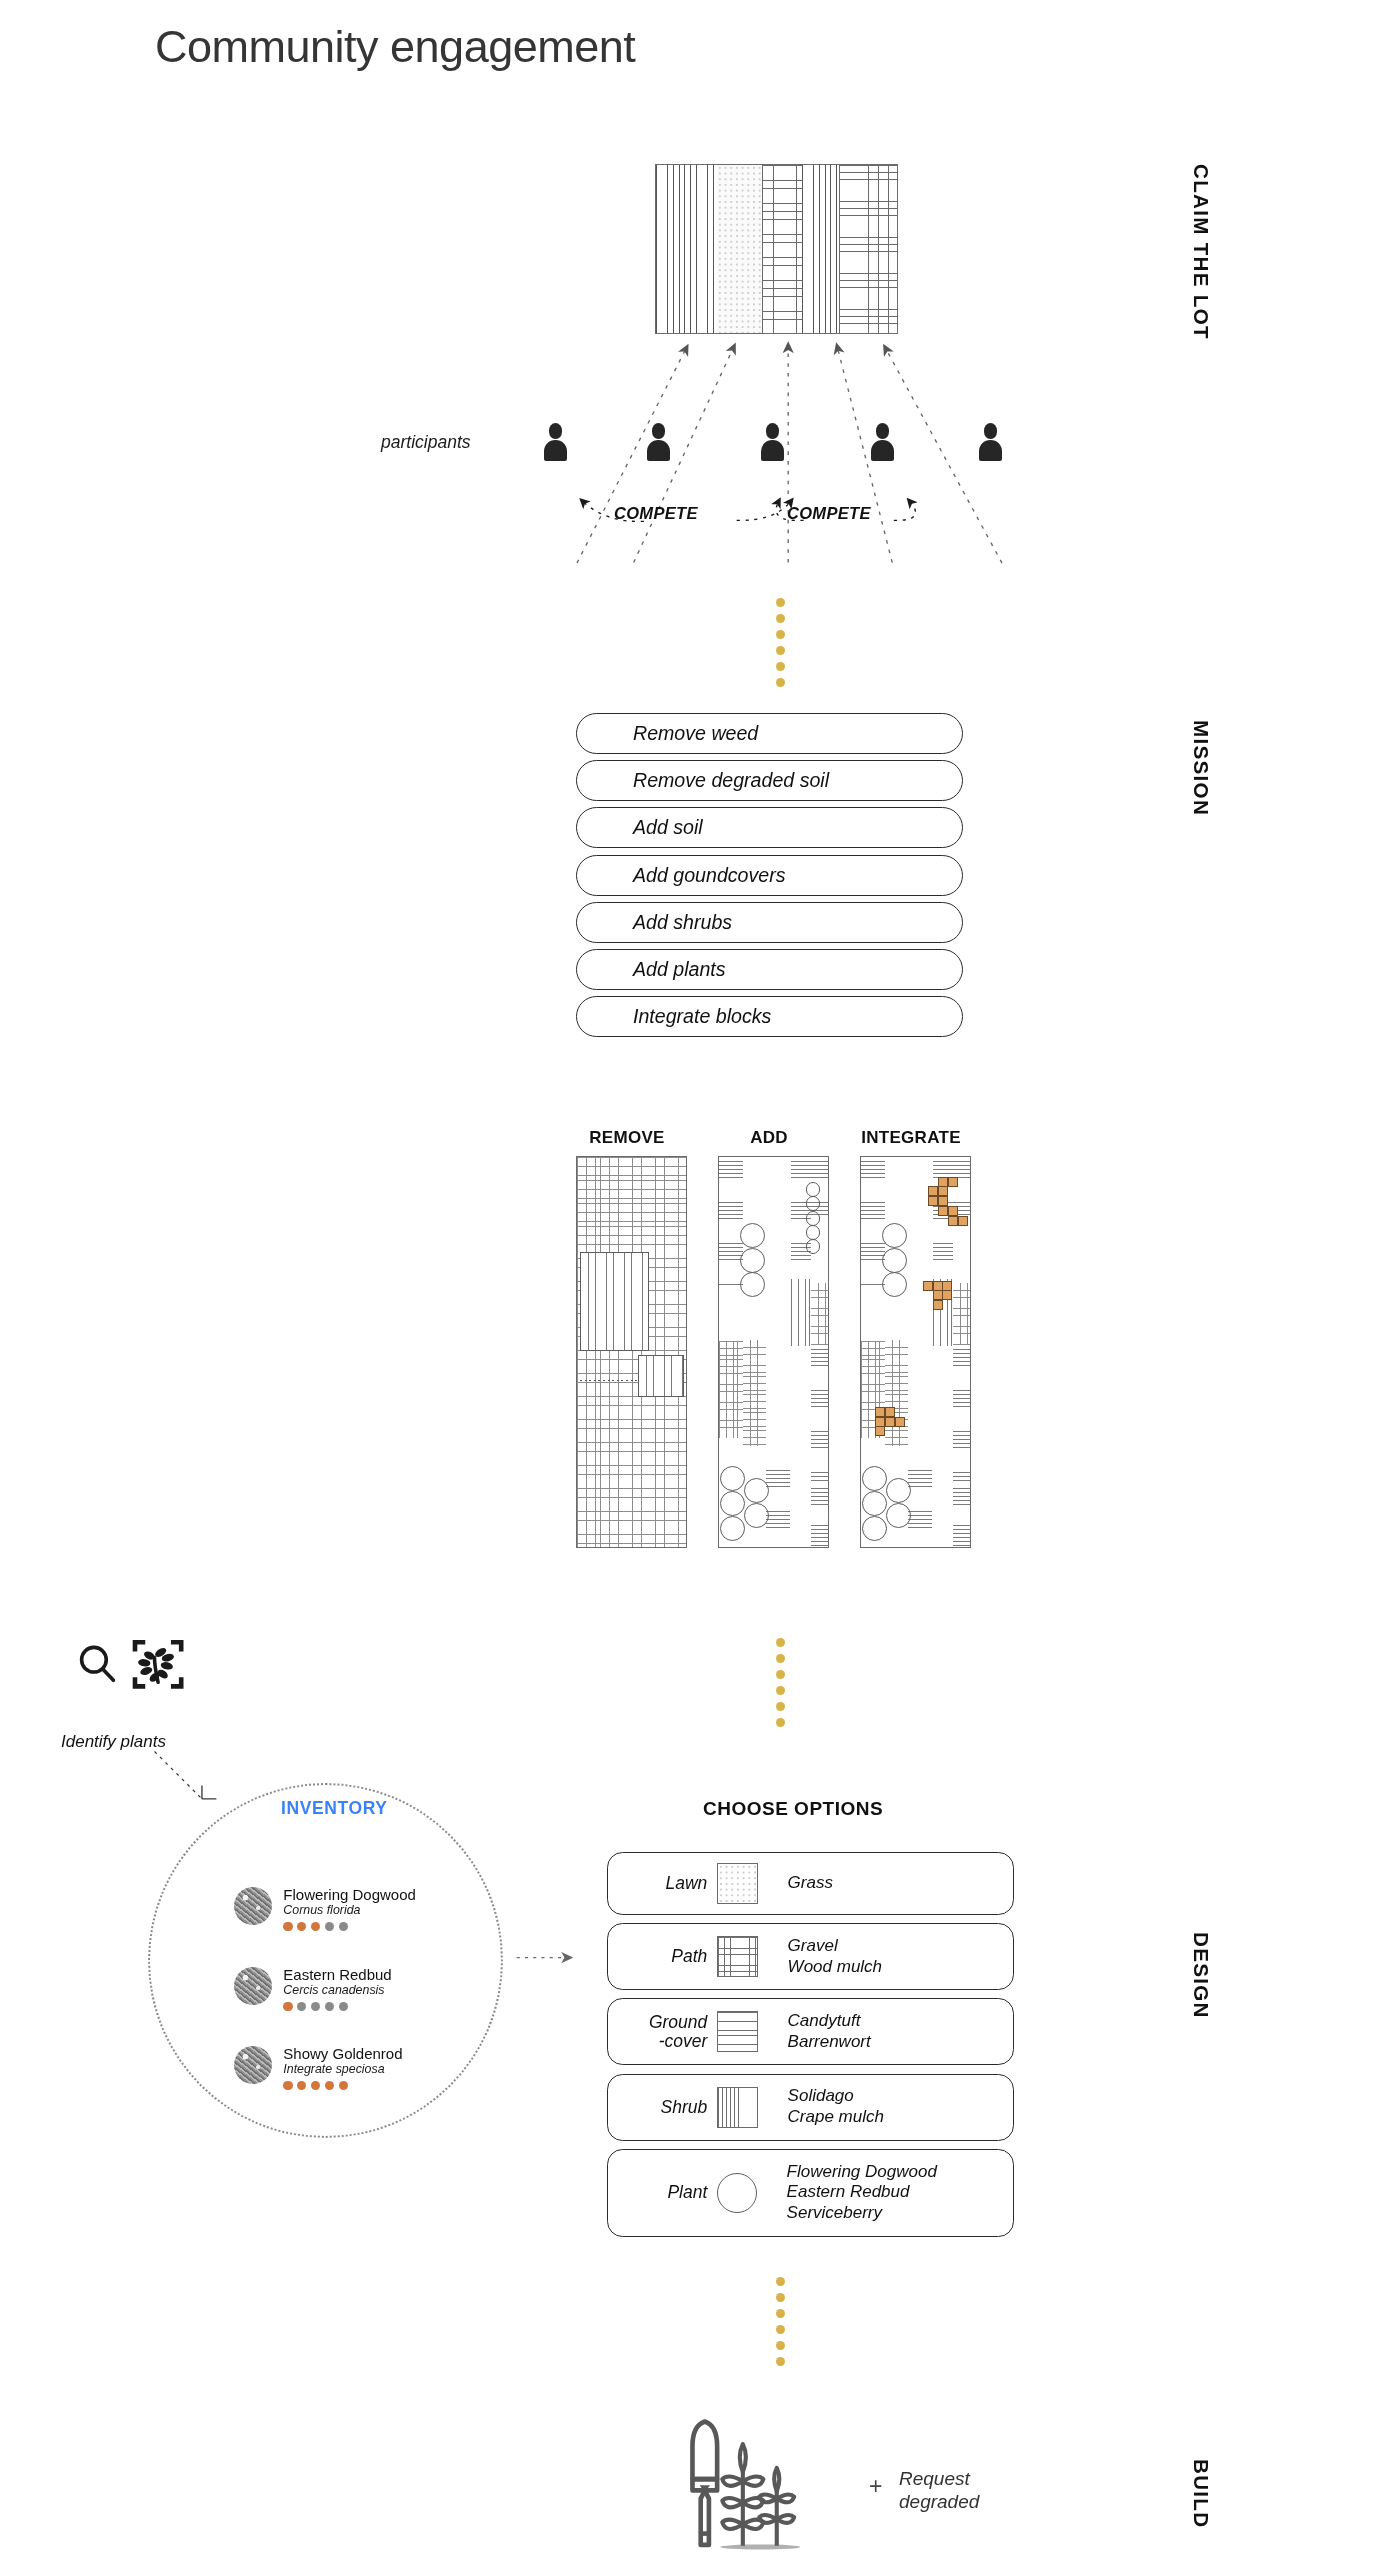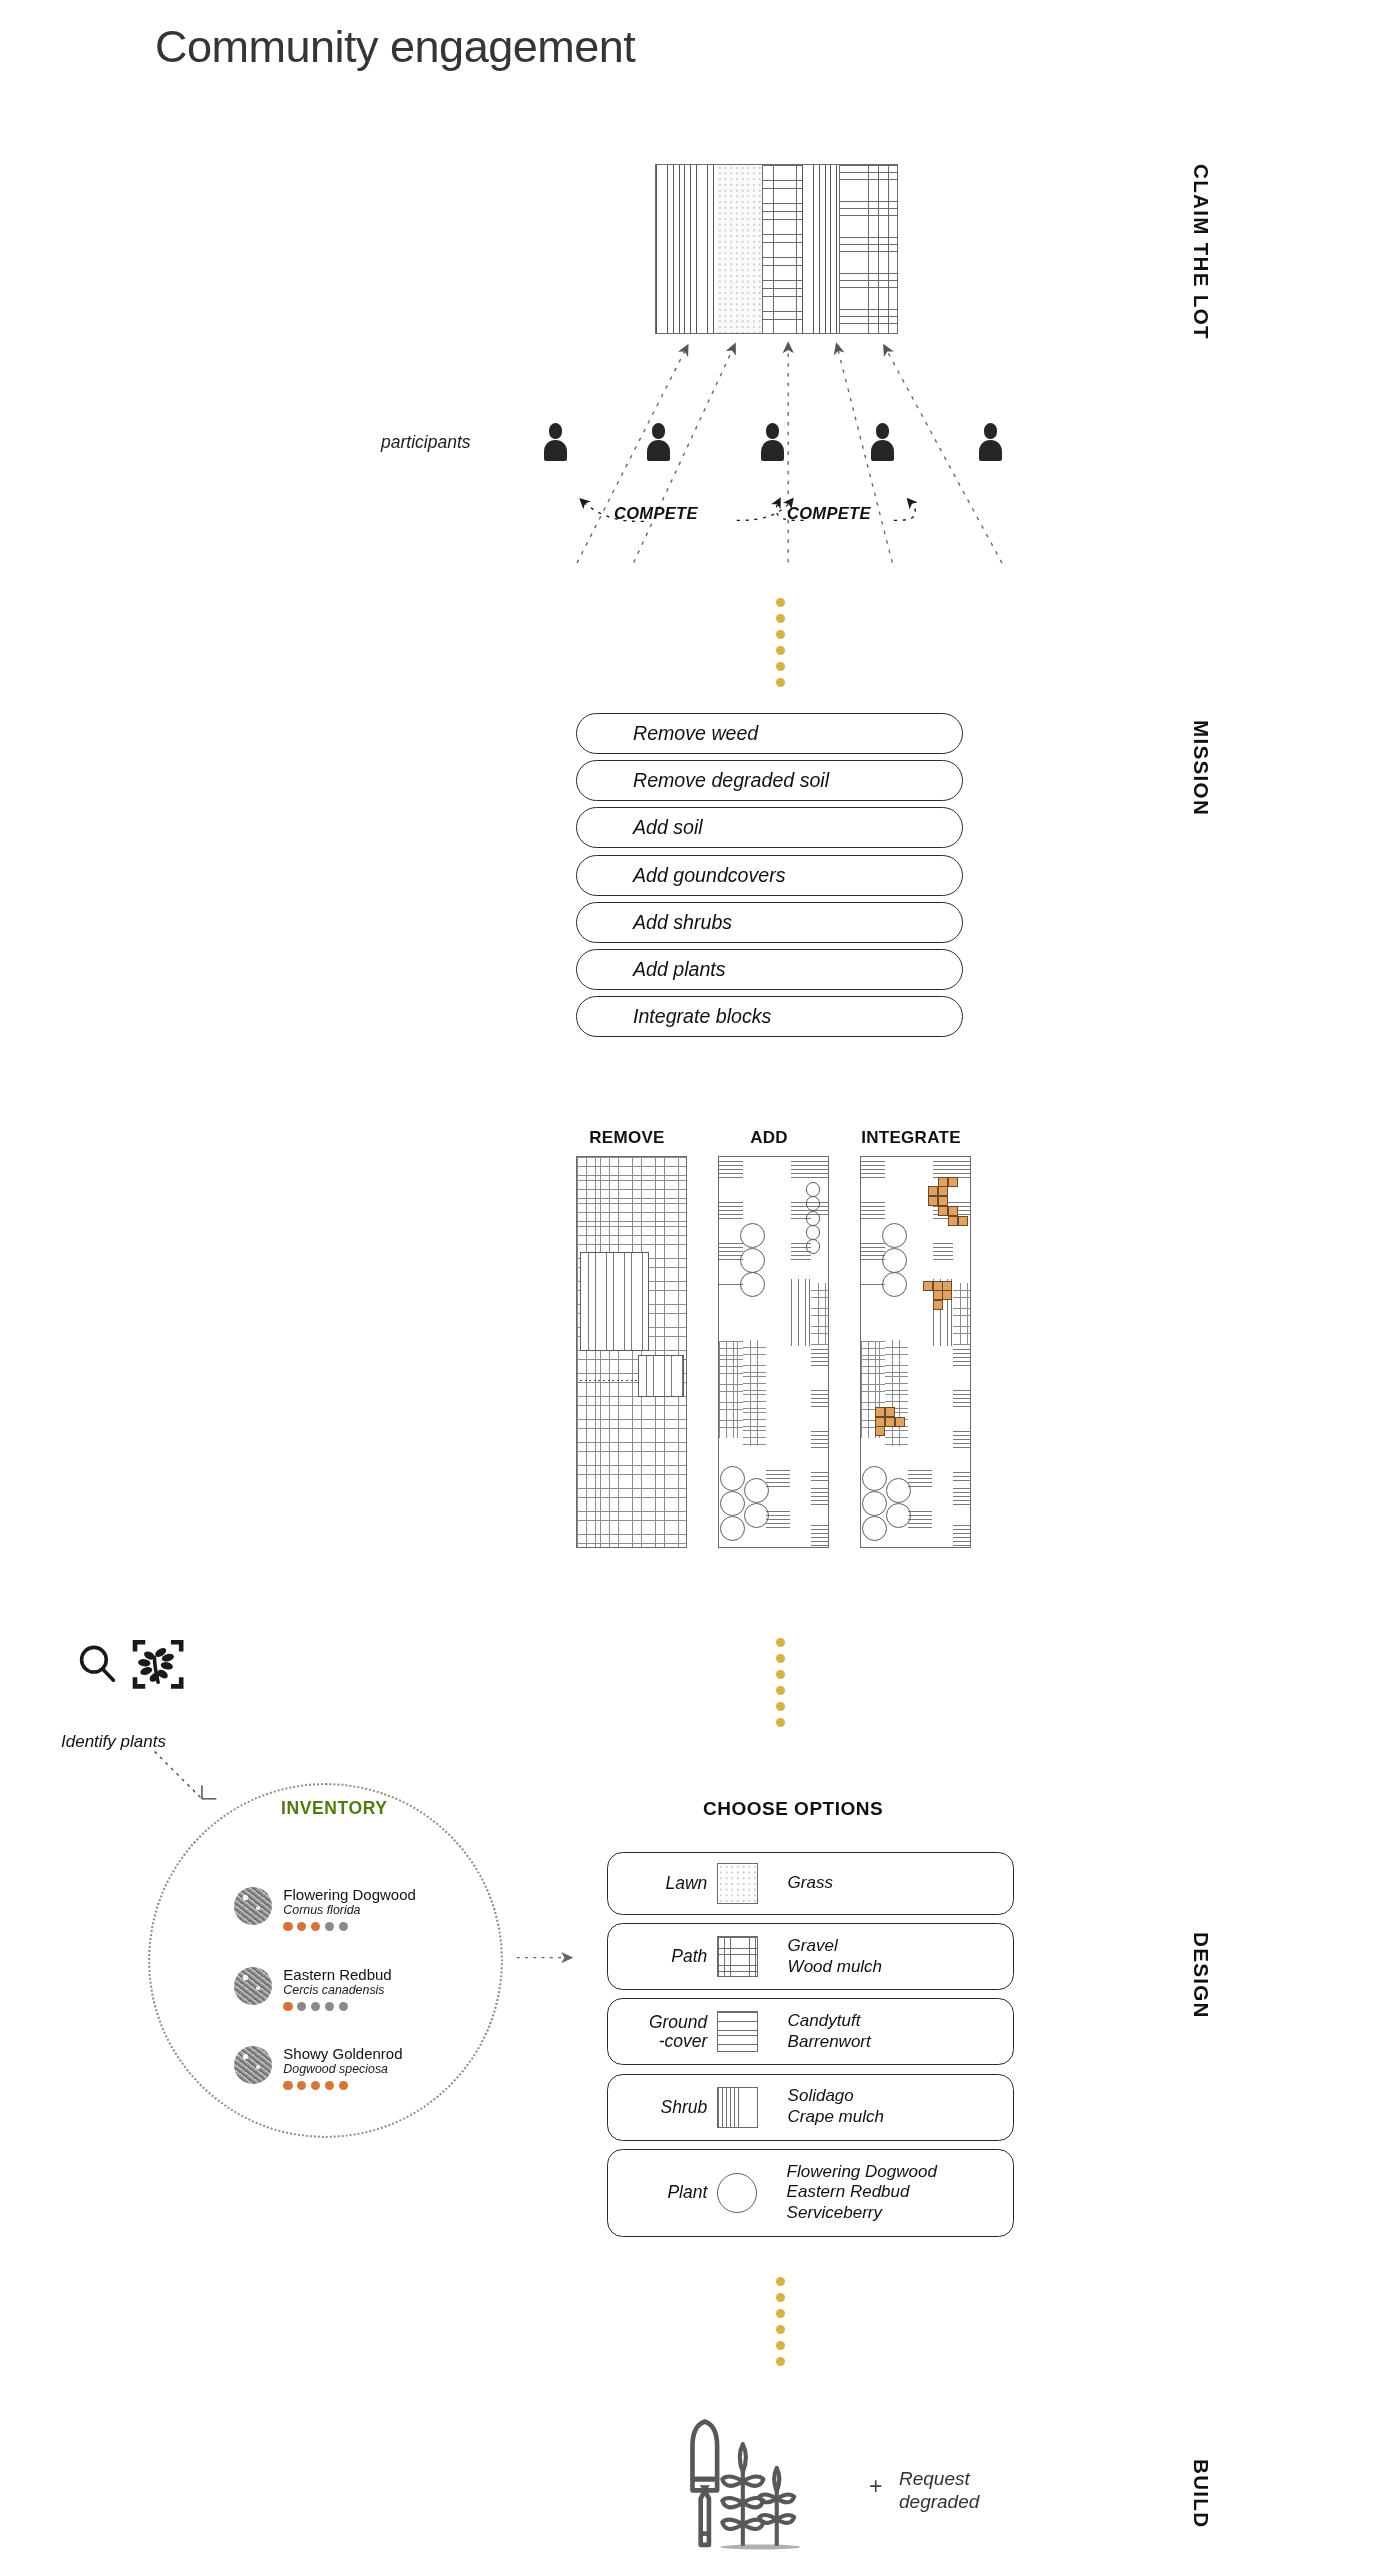--- a/index.html
+++ b/index.html
@@ -145,21 +145,21 @@
     font-style:italic;font-size:17px;color:#111;white-space:nowrap;
     left:61px;top:1732px;
   }
 
   
   #inventory-circle{
     left:148px;top:1783px;width:355px;height:355px;
     border:2.6px dotted #8a8a8a;border-radius:50%;box-sizing:border-box;
   }
   #inventory-title{
-    left:281px;top:1798px;font-weight:700;font-size:17.5px;letter-spacing:0.6px;color:#4d7c0f;
+    left:281px;top:1798px;font-weight:700;font-size:17.5px;letter-spacing:0.6px;color:#3b82f6;
   }
   .inv-row{position:absolute;display:flex;align-items:flex-start;gap:11.3px;}
   .inv-thumb{
     width:38px;height:38px;border-radius:50%;flex:0 0 38px;
     background:
       radial-gradient(circle at 30% 28%, #f2f2f2 0 7%, transparent 8%),
       radial-gradient(circle at 64% 55%, #e6e6e6 0 6%, transparent 7%),
       repeating-linear-gradient(38deg,#8f8f8f 0 1.5px,#b9b9b9 1.5px 3.1px,#6f6f6f 3.1px 4.6px),
       #8c8c8c;
   }
@@ -507,21 +507,21 @@
           <i style="background:#8a8a8a"></i>
           <i style="background:#8a8a8a"></i>
       </div>
     </div>
   </div>
 
   <div class="inv-row" style="left:234px;top:2046px;">
     <div class="inv-thumb"></div>
     <div>
       <div class="inv-name">Showy Goldenrod</div>
-      <div class="inv-latin">Dogwood speciosa</div>
+      <div class="inv-latin">Integrate speciosa</div>
       <div class="inv-dots">
         <i style="background:#d2763c"></i>
           <i style="background:#d2763c"></i>
           <i style="background:#d2763c"></i>
         <i style="background:#d2763c"></i>
           <i style="background:#d2763c"></i>
       </div>
     </div>
   </div>
 

